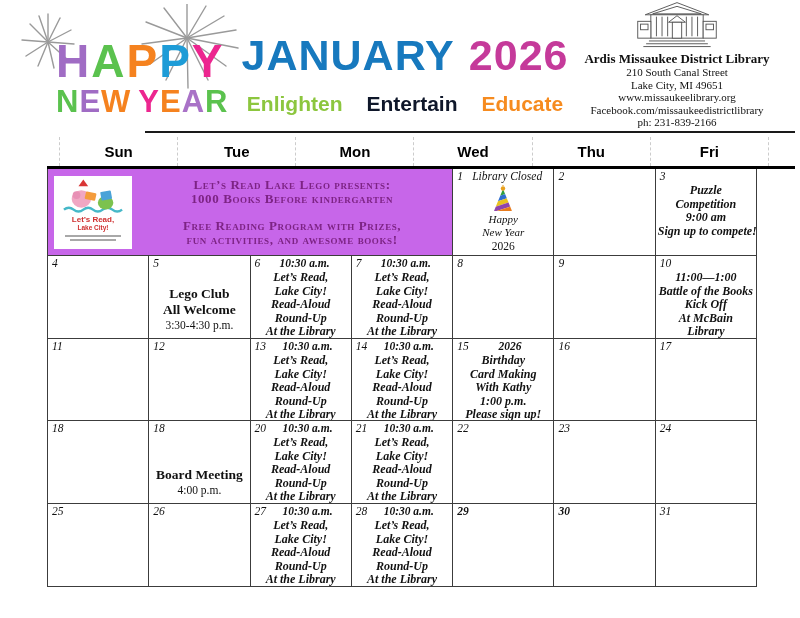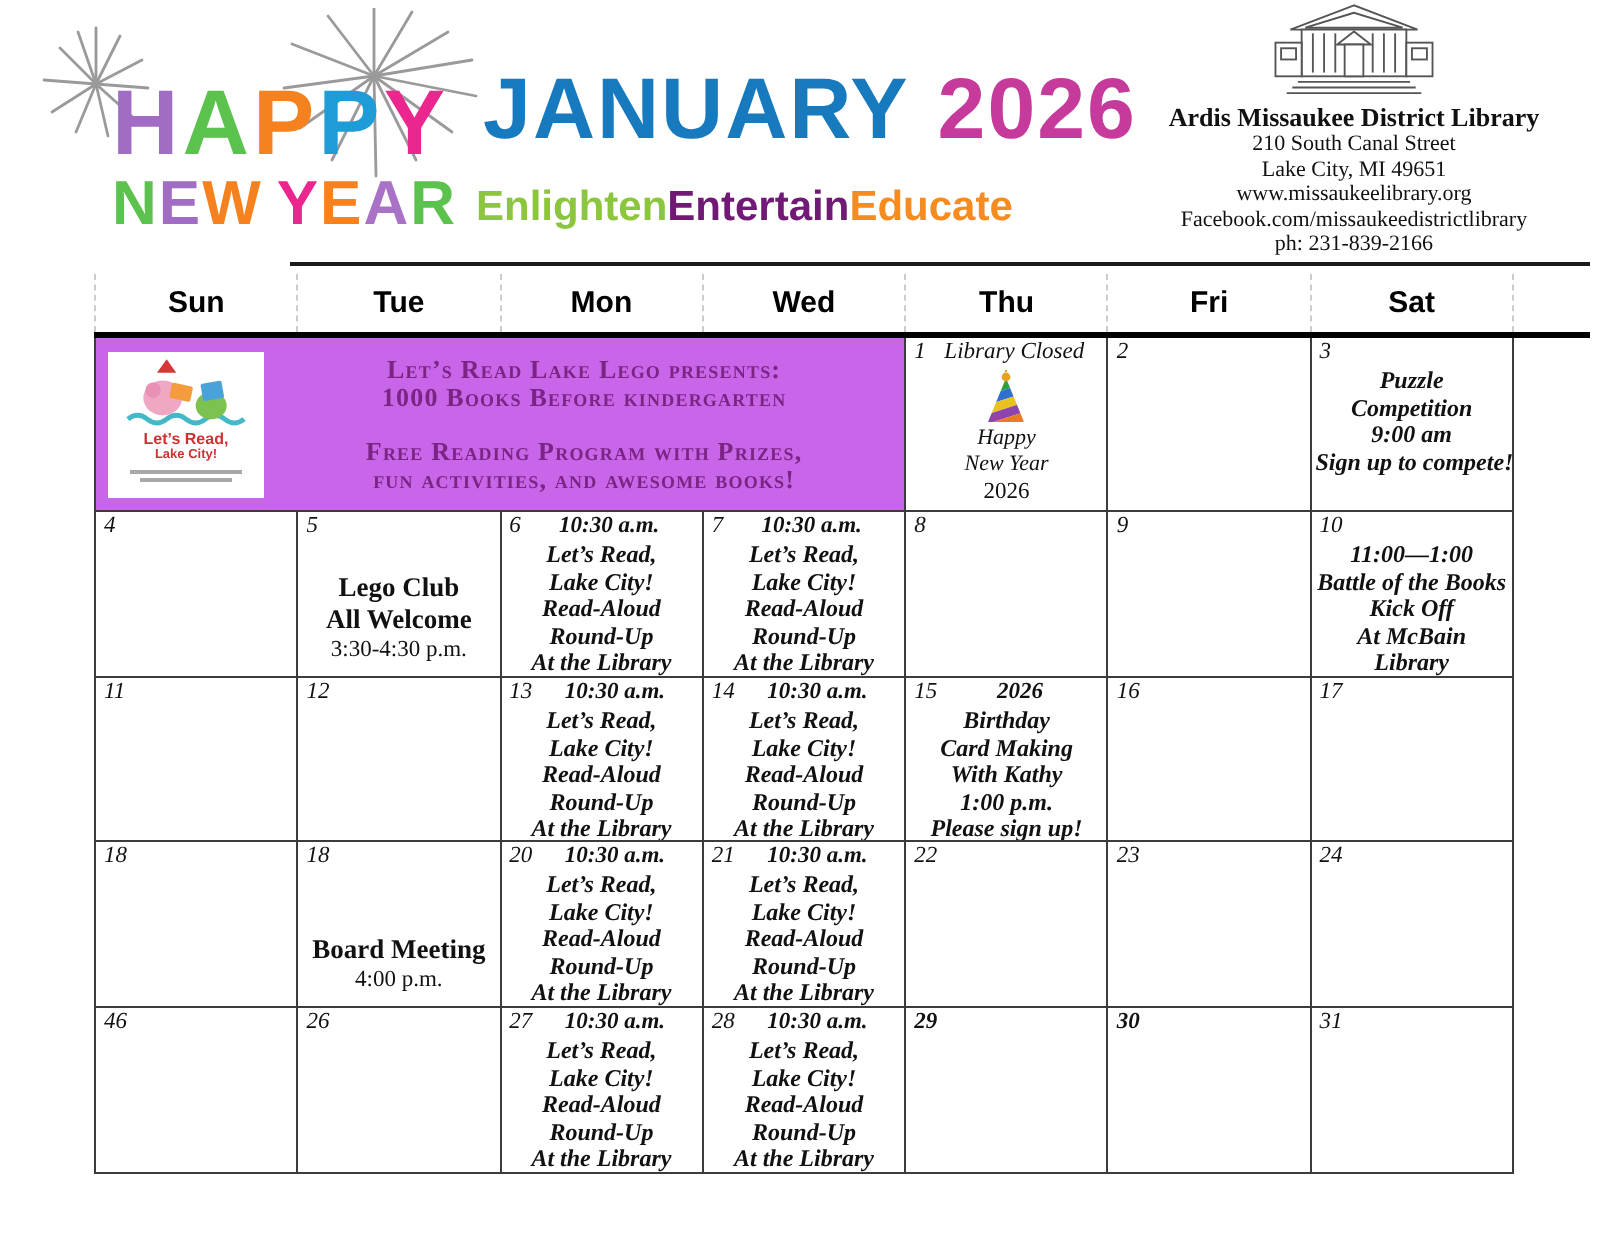--- a/index.html
+++ b/index.html
@@ -7,30 +7,30 @@
           font-family:"Liberation Serif",serif;}
   
   .fireworks{position:absolute;left:8px;top:4px;z-index:1;}
   .hny{position:absolute;left:56px;top:38px;z-index:2;line-height:1;}
   .hny1{font-family:"Liberation Sans",sans-serif;font-weight:bold;font-size:46px;letter-spacing:2px;}
   .hny2{font-family:"Liberation Sans",sans-serif;font-weight:bold;font-size:31px;letter-spacing:1px;margin-top:2px;}
   .hny2 .w{margin-right:7px;}
   .month-block{position:absolute;left:238px;top:32px;width:334px;text-align:center;}
   .month-line{font-family:"Liberation Sans",sans-serif;font-weight:bold;font-size:43px;letter-spacing:1px;line-height:1.1;}
   .month-line .yr{margin-left:14px;}
-  .taglines{margin-top:13px;display:flex;justify-content:flex-start;
+  .taglines{margin-top:13px;display:flex;justify-content:center;gap:24px;
             font-family:"Liberation Sans",sans-serif;font-weight:bold;font-size:21px;}
   .library-block{position:absolute;left:558px;top:0;width:238px;text-align:center;color:#111;}
   .lib-icon{display:block;margin:0 auto;}
   .lib-name{font-weight:bold;font-size:13px;line-height:14px;}
   .lib-line{font-size:11px;line-height:12.5px;}
   .title-rule{position:absolute;left:145px;top:131px;width:650px;height:2px;background:#1a1a1a;}
   
-  .day-header{position:absolute;left:47px;top:137px;width:709px;height:29px;
-              display:grid;grid-template-columns:repeat(7,1fr);border-left:1px dashed #ccc;}
+  .day-header{position:absolute;left:59px;top:137px;width:709px;height:29px;
+              display:grid;grid-template-columns:repeat(6,1fr);border-left:1px dashed #ccc;}
   .day-name{font-family:"Liberation Sans",sans-serif;font-weight:bold;font-size:15px;
             text-align:center;line-height:29px;border-right:1px dashed #ccc;color:#000;}
   .thick-rule{position:absolute;left:47px;top:166px;width:748px;height:3px;background:#000;}
   
   #cal-grid{position:absolute;left:47px;top:169px;width:709px;display:grid;
             grid-template-columns:repeat(7,1fr);grid-template-rows:87px 83px 82px 83px 83px;
             border-left:1px solid #3c3c3c;background:#fff;}
   #cal-grid > div{border-right:1px solid #3c3c3c;border-bottom:1px solid #3c3c3c;box-sizing:border-box;}
   .banner{grid-column:span 4;display:flex;align-items:center;gap:6px;padding:6px;}
   .logo-box{width:78px;height:73px;background:#fff;flex:none;display:flex;flex-direction:column;
@@ -100,21 +100,21 @@
       <span class="w" id="hny-word2"><span class="L" style="color: rgb(91, 194, 78);">N</span><span class="L" style="color: rgb(160, 108, 196);">E</span><span class="L" style="color: rgb(245, 130, 31);">W</span></span><span class="w" id="hny-word3"><span class="L" style="color: rgb(236, 38, 143);">Y</span><span class="L" style="color: rgb(245, 130, 31);">E</span><span class="L" style="color: rgb(169, 114, 199);">A</span><span class="L" style="color: rgb(91, 194, 78);">R</span></span>
     </div>
   </div>
 
   <div class="month-block">
     <div class="month-line">
       <span style="color: rgb(23, 121, 190);">JANUARY</span><span class="yr" style="color: rgb(197, 58, 154);">2026</span>
     </div>
     <div class="taglines">
       <span style="color: rgb(140, 198, 62);">Enlighten</span>
-      <span style="color: #701a75;">Entertain</span>
+      <span style="color: #0f172a;">Entertain</span>
       <span style="color: rgb(246, 139, 31);">Educate</span>
     </div>
   </div>
 
   <div class="library-block">
     <svg class="lib-icon" width="86" height="52" viewBox="0 0 92 54">
       <g stroke="#555" fill="#fff" stroke-width="1">
         <polygon points="46,2 12,15 80,15"></polygon>
         <polygon points="46,6 20,14 72,14" fill="none"></polygon>
         <rect x="18" y="15" width="56" height="25"></rect>
@@ -401,21 +401,21 @@
           <span class="num">23</span>
         </div>
       </div>
       <div class="cell">
         <div class="cell-top">
           <span class="num">24</span>
         </div>
       </div>
       <div class="cell">
         <div class="cell-top">
-          <span class="num">46</span>
+          <span class="num">25</span>
         </div>
       </div>
       <div class="cell">
         <div class="cell-top">
           <span class="num">26</span>
         </div>
       </div>
       <div class="cell">
         <div class="cell-top">
           <span class="num">27</span>

